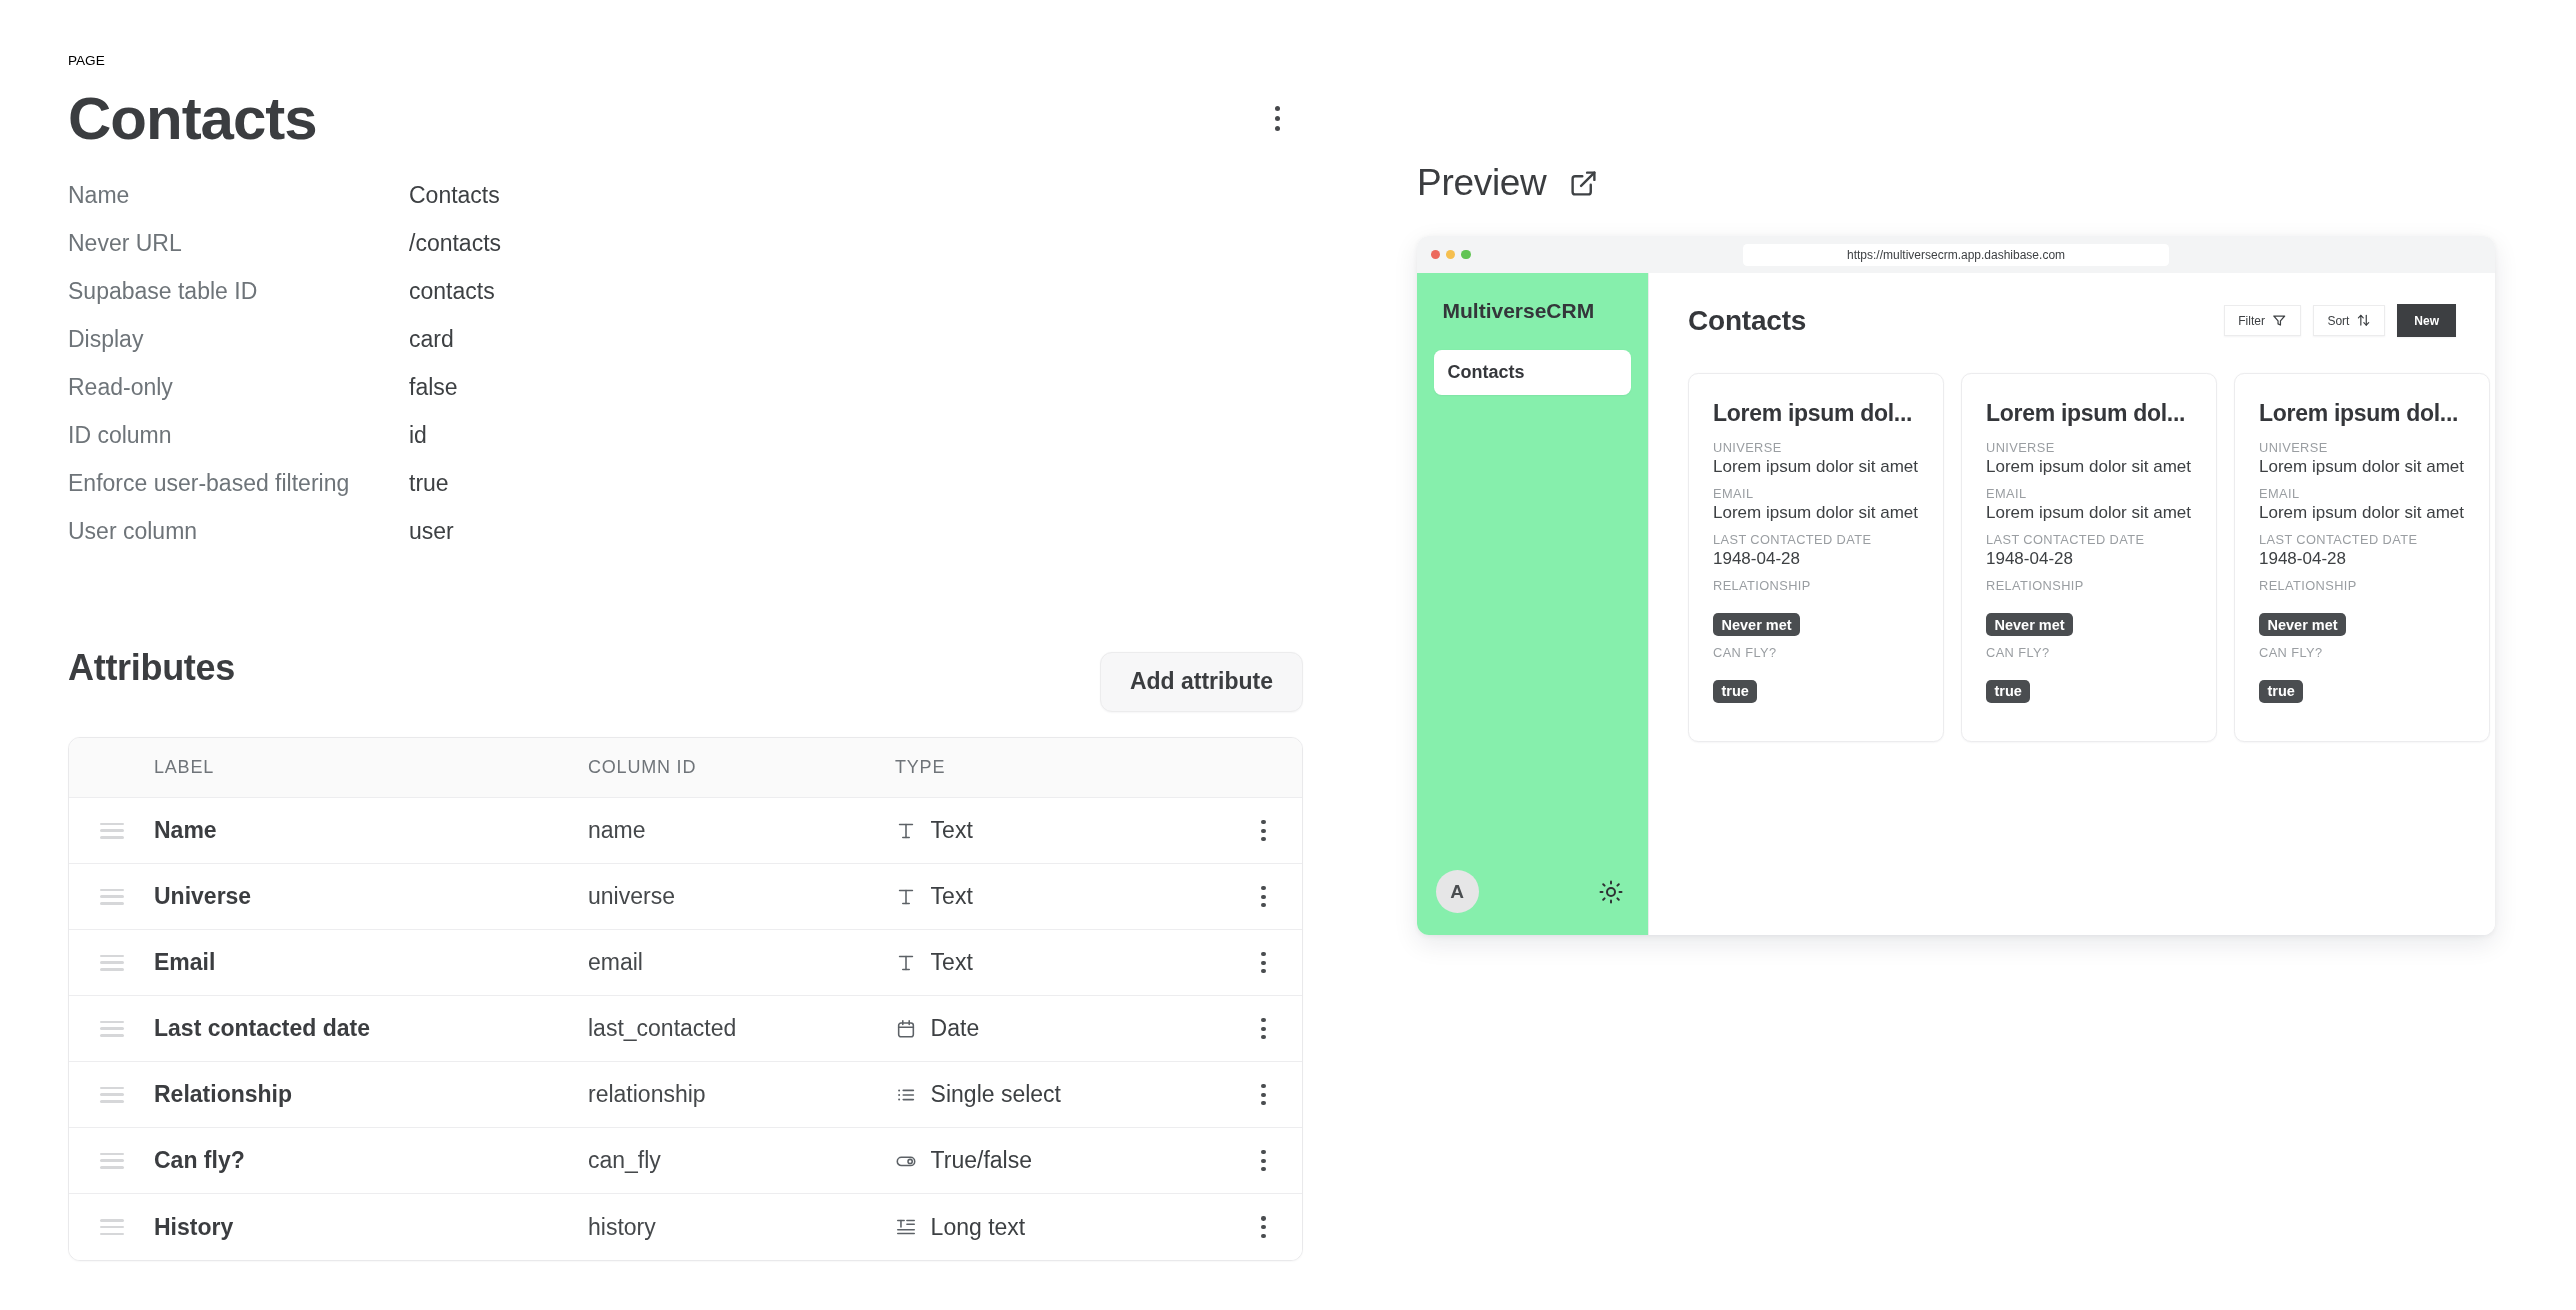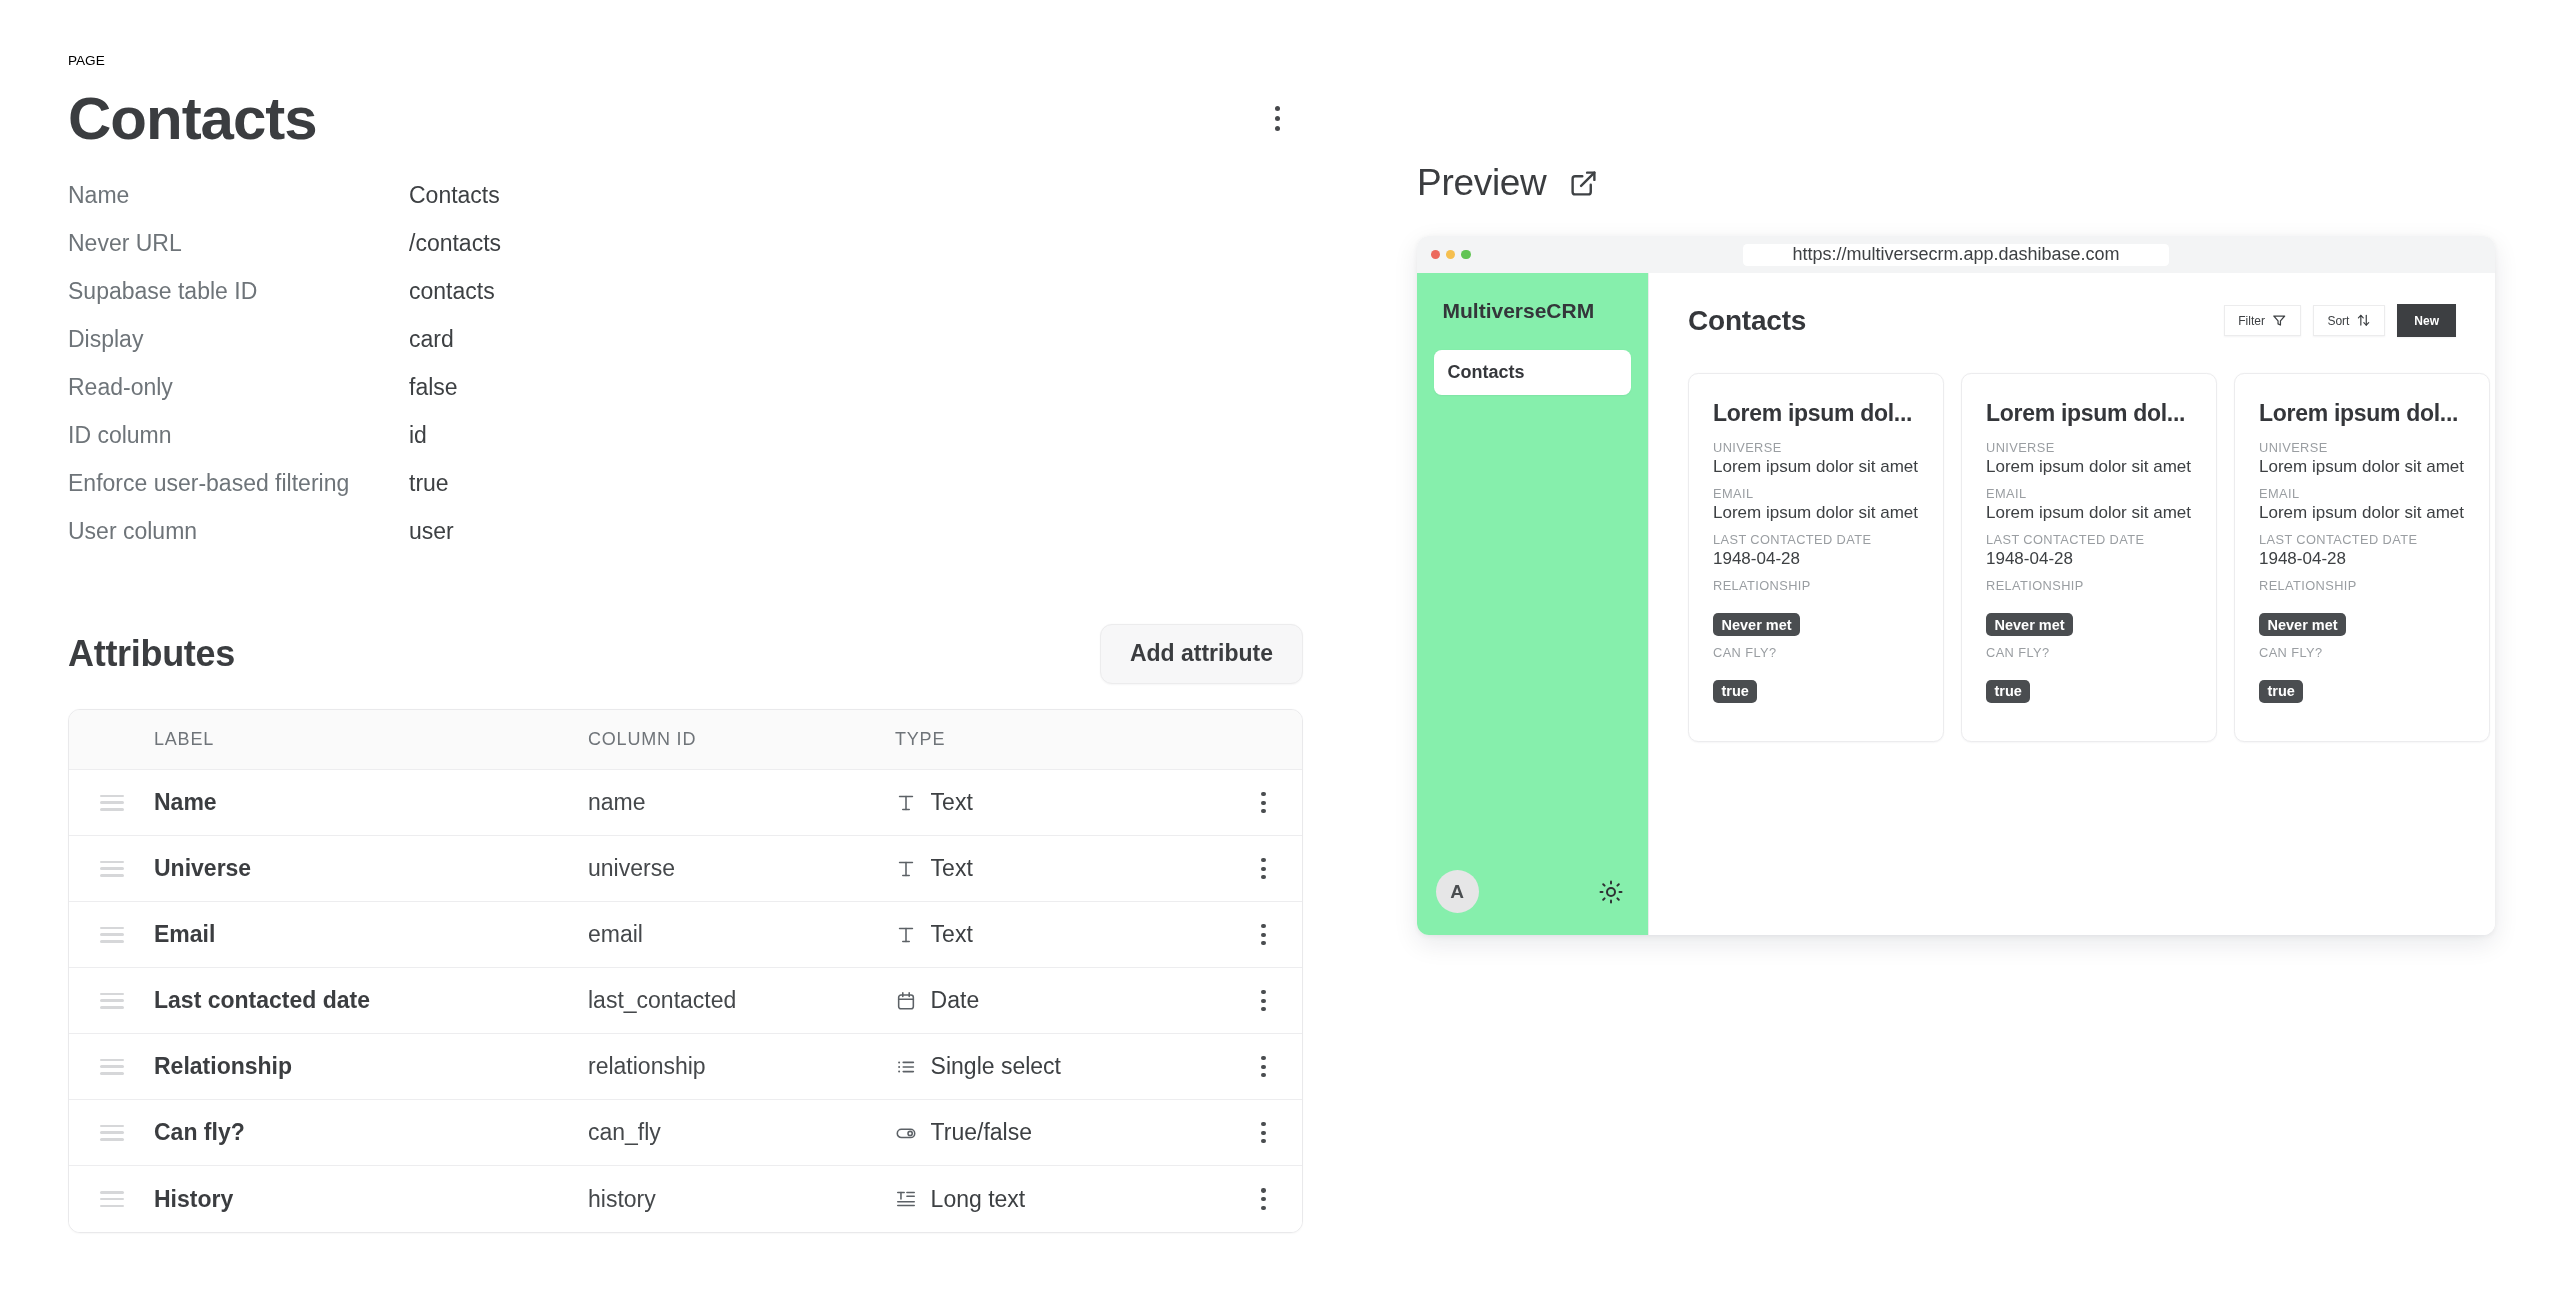--- a/index.html
+++ b/index.html
@@ -99,20 +99,21 @@
     background: #f7f7f8;
     border: 0.9px solid #ececed;
     border-radius: 12px;
     padding: 15.3px 29px;
     font-size: 23px;
     font-weight: 700;
     color: #3b3d40;
     font-family: "Liberation Sans", sans-serif;
     cursor: pointer;
     box-shadow: 0 0.9px 1.7px rgba(16,24,40,.04);
+    margin-top: 28px;
   }
 
   
   .attr-table {
     margin-top: 25.6px;
     border: 0.9px solid #e9e9eb;
     border-radius: 12px;
     overflow: hidden;
     background: #fff;
     box-shadow: 0 0.9px 1.7px rgba(16,24,40,.03);
@@ -209,21 +210,21 @@
     position: absolute;
     left: 50%;
     transform: translateX(-50%);
     width: 426px;
     height: 22px;
     background: #fff;
     border-radius: 4.3px;
     display: flex;
     align-items: center;
     justify-content: center;
-    font-size: 18px;
+    font-size: 12px;
     color: #3e4144;
   }
 
   .browser-body { flex: 1 1 auto; display: flex; min-height: 0; }
 
   .app-sidebar {
     width: 232px;
     flex: 0 0 232px;
     background: #86efac;
     border-right: 0.9px solid #ebebec;

